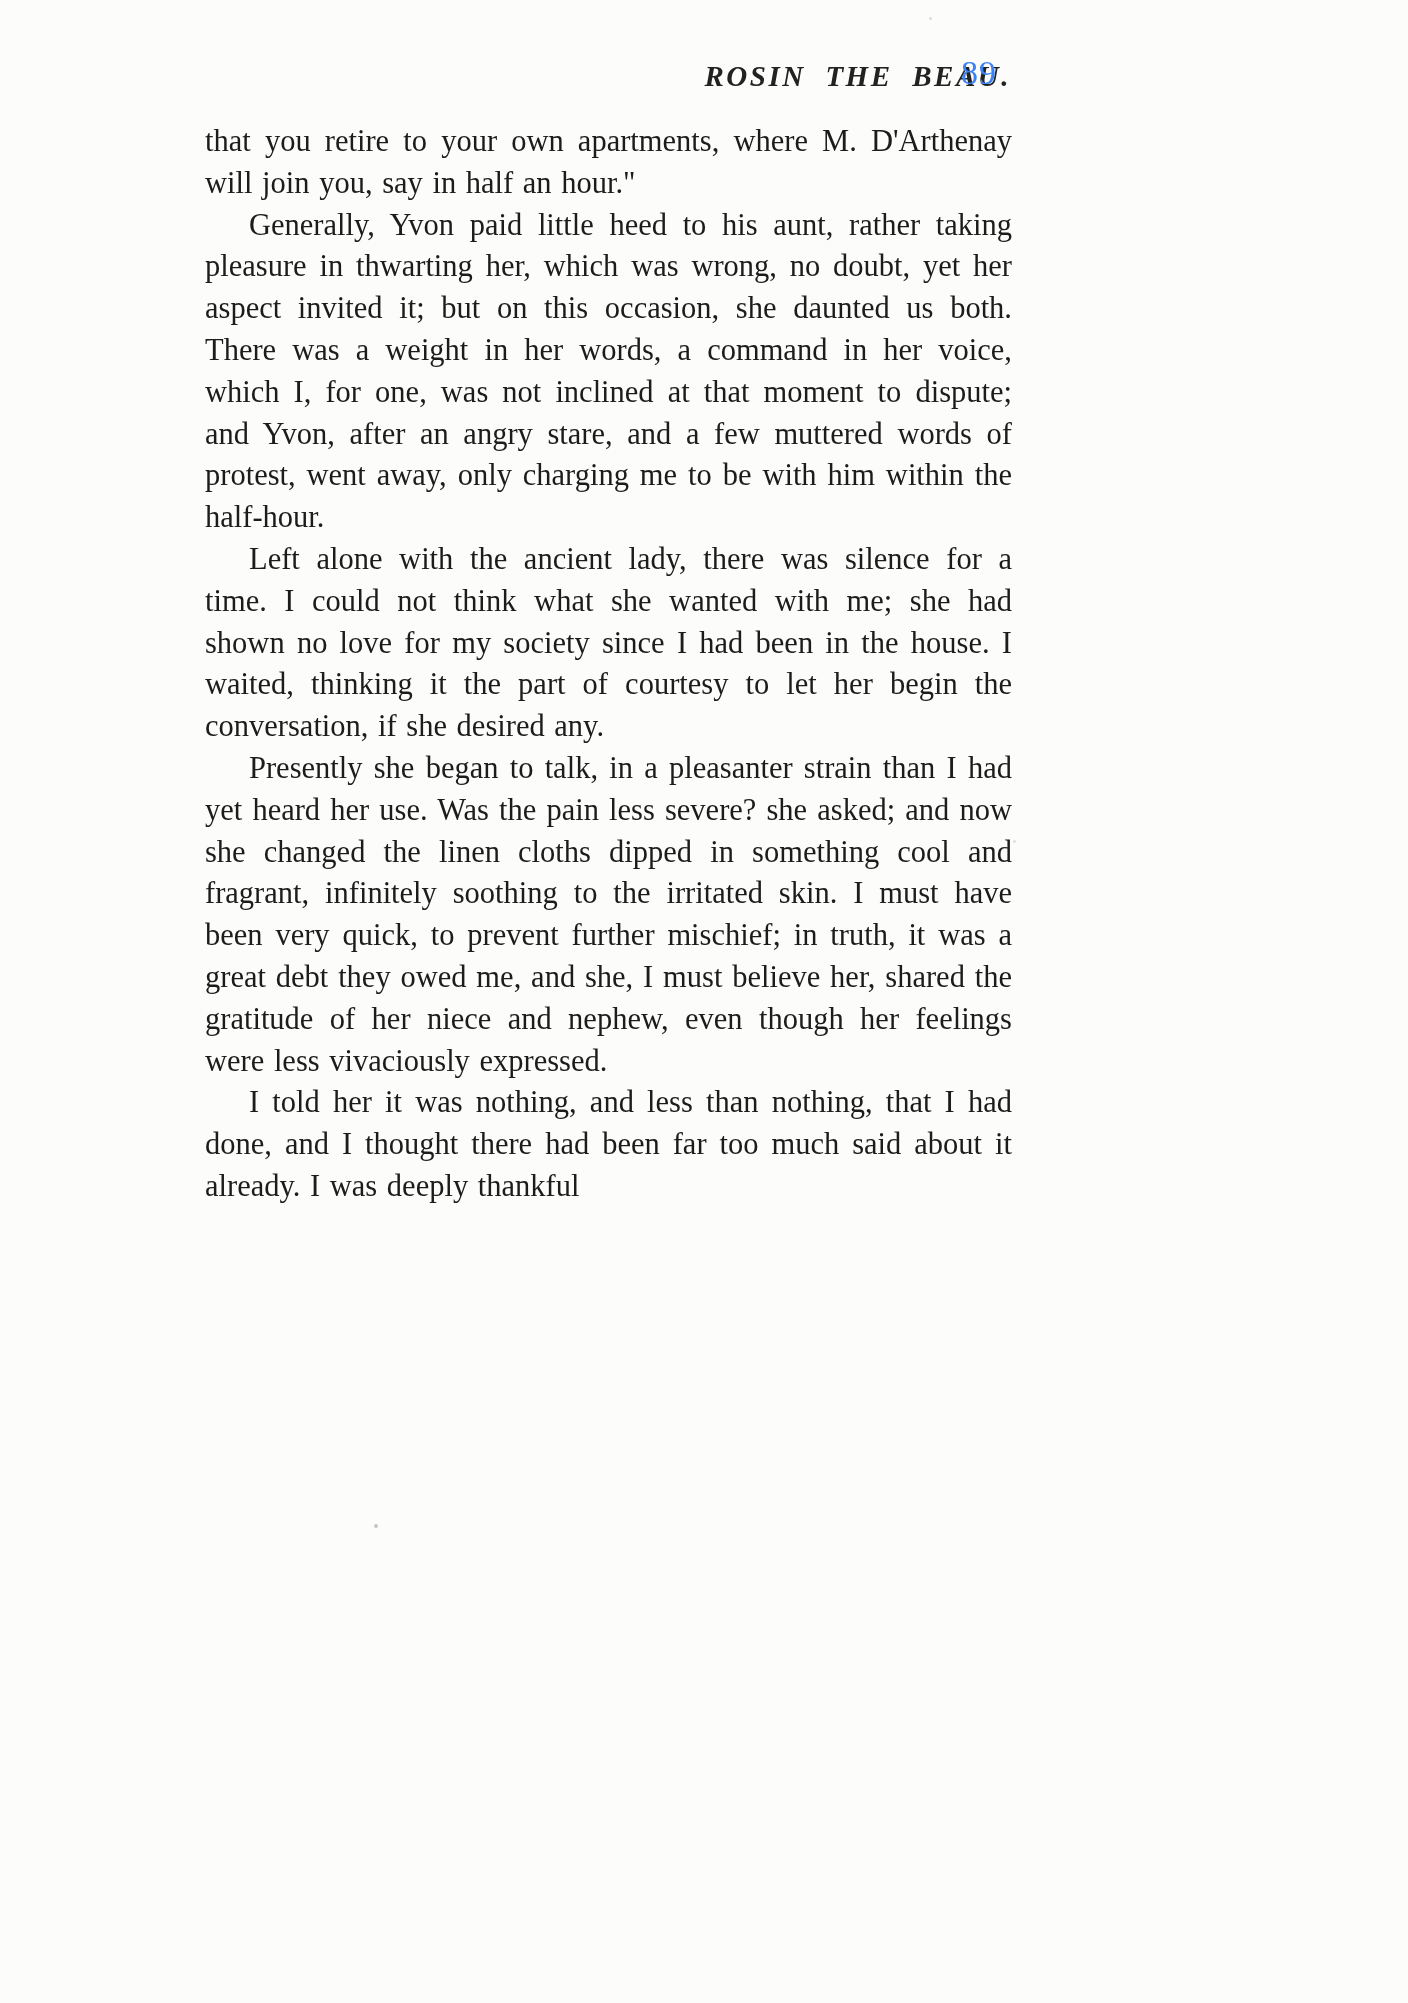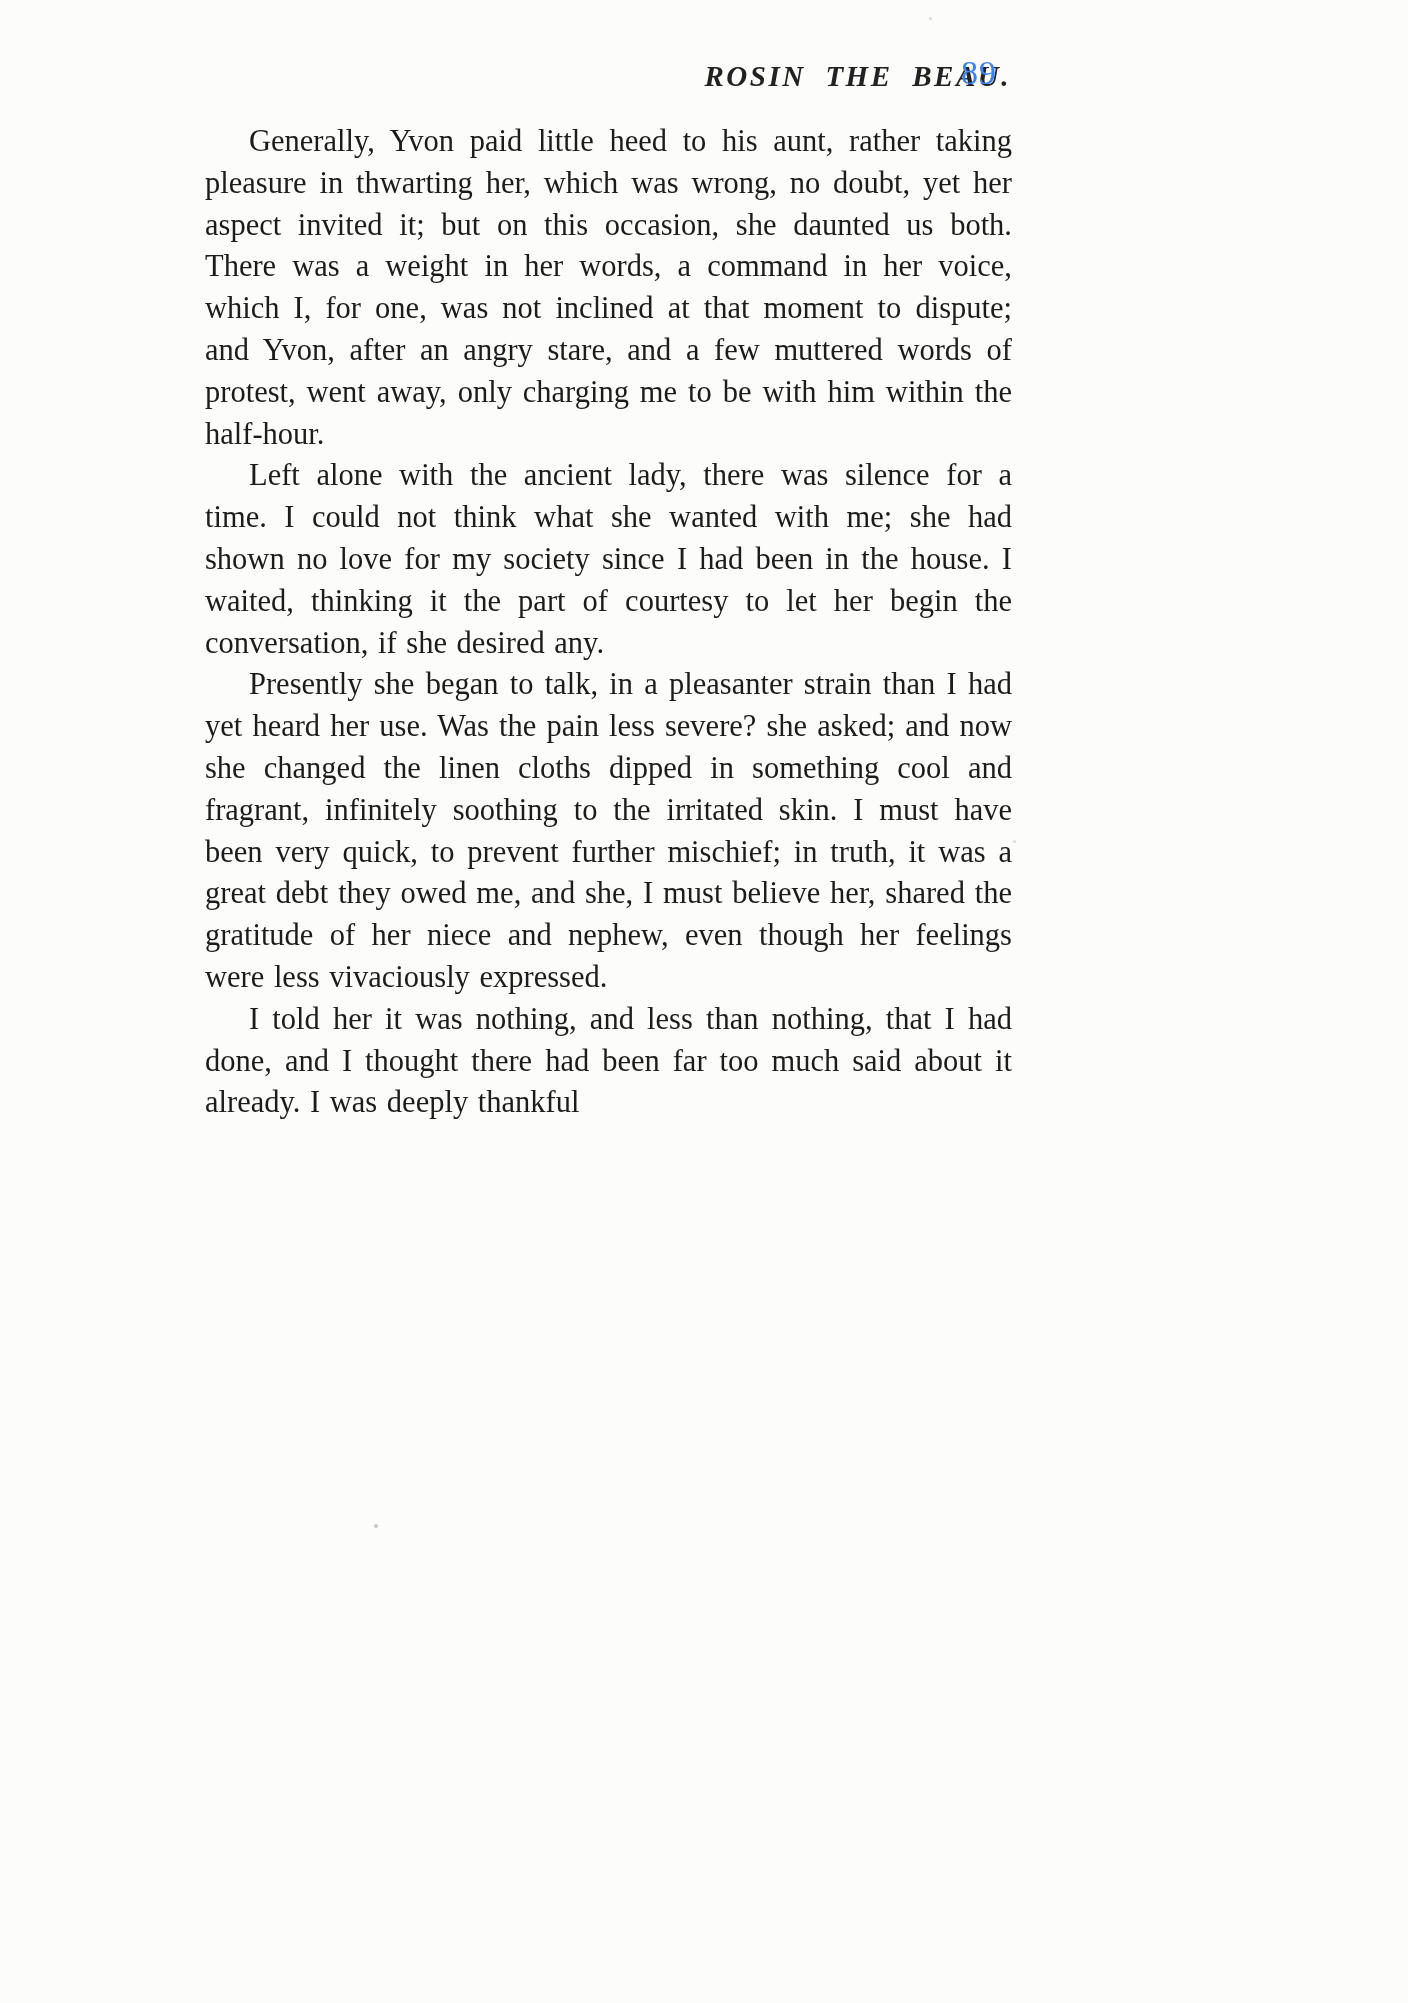--- a/index.html
+++ b/index.html
@@ -75,20 +75,21 @@
 <body>
 
 <div class="page">
 
   <div class="header">
     <span class="running-title">ROSIN THE BEAU.</span>
     <span class="page-number">89</span>
   </div>
 
   <div class="body-text">
+    <p class="no-indent">that you retire to your own apartments, where M. D'Arthenay will join you, say in half an hour."</p>
     <p>Generally, Yvon paid little heed to his aunt, rather taking pleasure in thwarting her, which was wrong, no doubt, yet her aspect invited it; but on this occasion, she daunted us both. There was a weight in her words, a command in her voice, which I, for one, was not inclined at that moment to dispute; and Yvon, after an angry stare, and a few muttered words of protest, went away, only charging me to be with him within the half-hour.</p>
     <p>Left alone with the ancient lady, there was silence for a time. I could not think what she wanted with me; she had shown no love for my society since I had been in the house. I waited, thinking it the part of courtesy to let her begin the conversation, if she desired any.</p>
     <p>Presently she began to talk, in a pleasanter strain than I had yet heard her use. Was the pain less severe? she asked; and now she changed the linen cloths dipped in something cool and fragrant, infinitely soothing to the irritated skin. I must have been very quick, to prevent further mischief; in truth, it was a great debt they owed me, and she, I must believe her, shared the gratitude of her niece and nephew, even though her feelings were less vivaciously expressed.</p>
     <p>I told her it was nothing, and less than nothing, that I had done, and I thought there had been far too much said about it already. I was deeply thankful</p>
   </div>
 
   <div class="speck speck-1"></div>
   <div class="speck speck-2"></div>
   <div class="speck speck-3"></div>
 

